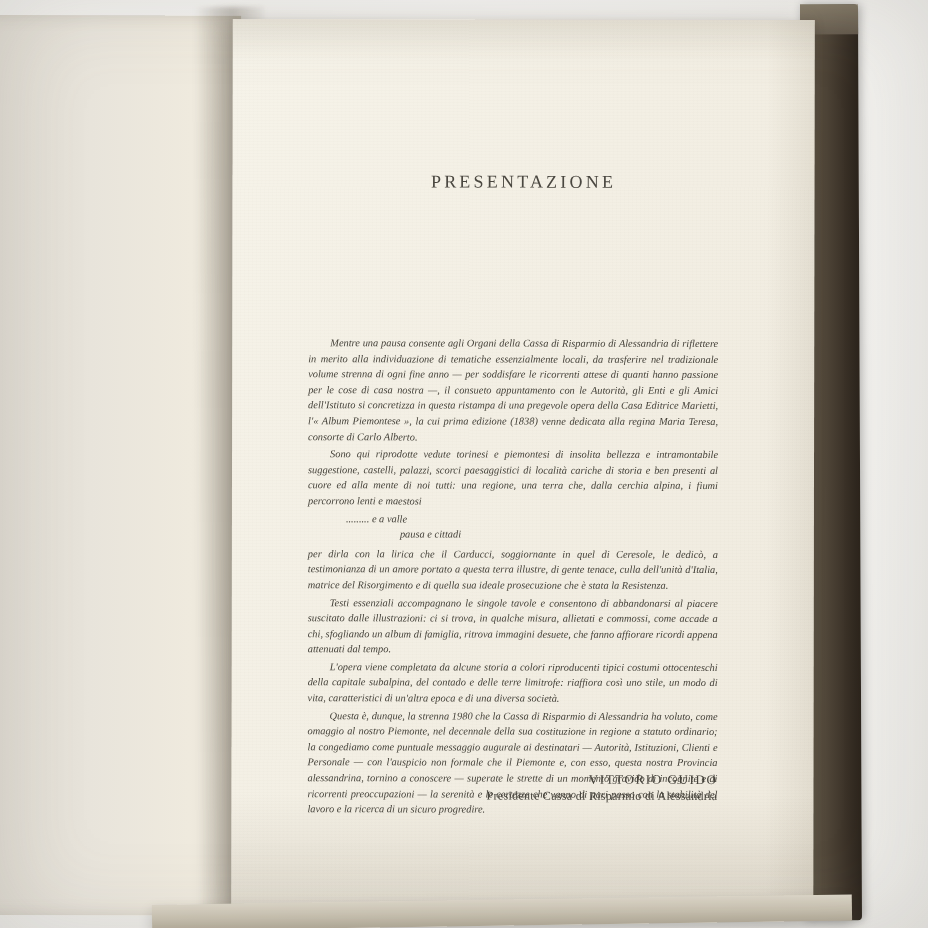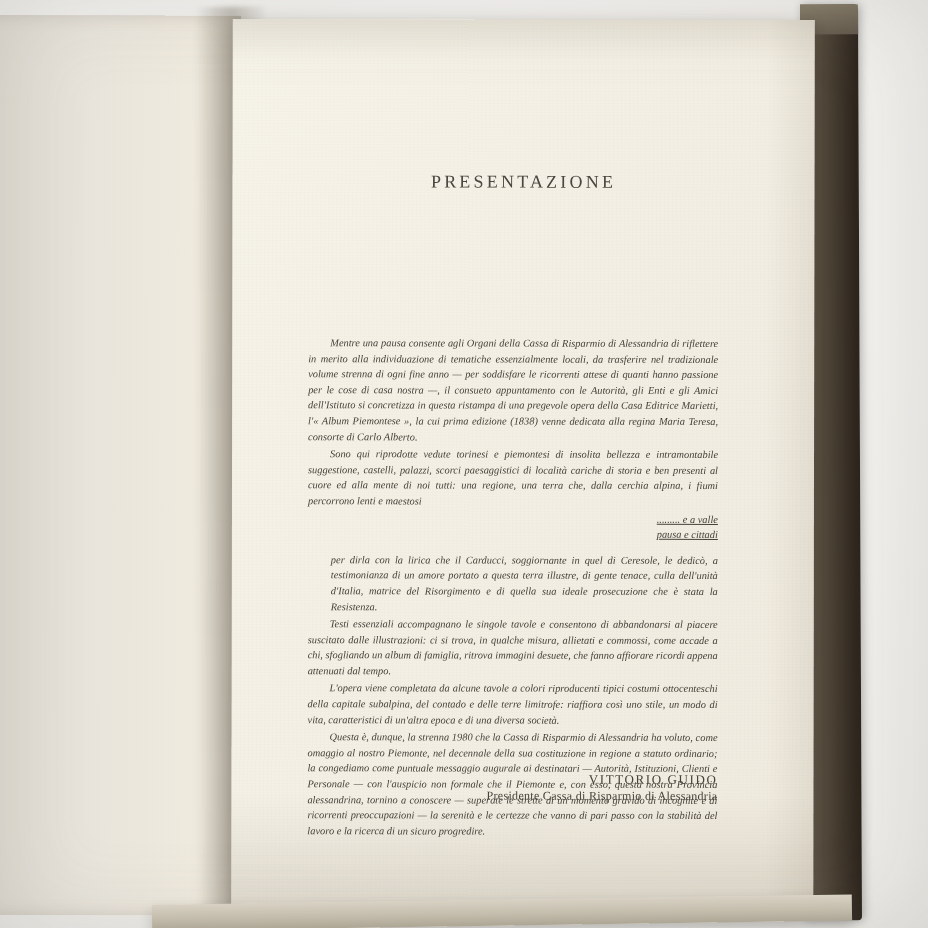--- a/index.html
+++ b/index.html
@@ -184,28 +184,26 @@
     line-height: 15.6px;
     text-align: justify;
     color: #46433b;
   }
   .body-block p {
     margin: 0 0 2px 0;
     text-indent: 22px;
   }
   .body-block p.noindent {
     text-indent: 0;
-    margin-left: 23px;
   }
 
   .verse {
-    margin: 1px 0 10px 0;
+    margin: 1px 0 4px 0;
     font-style: italic;
-    text-align: right;
-    text-decoration: underline;
+    text-align: left;
   }
   .verse .v1 { display: block; padding-left: 38px; }
   .verse .v2 { display: block; padding-left: 70px; }
   .verse .v3 { display: block; padding-left: 92px; }
 
   .signature {
     position: absolute;
     left: 76px;
     top: 752px;
     width: 410px;
@@ -275,21 +273,21 @@
         <p>Mentre una pausa consente agli Organi della Cassa di Risparmio di Alessandria di riflettere in merito alla individuazione di tematiche essenzialmente locali, da trasferire nel tradizionale volume strenna di ogni fine anno — per soddisfare le ricorrenti attese di quanti hanno passione per le cose di casa nostra —, il consueto appuntamento con le Autorità, gli Enti e gli Amici dell'Istituto si concretizza in questa ristampa di una pregevole opera della Casa Editrice Marietti, l'« Album Piemontese », la cui prima edizione (1838) venne dedicata alla regina Maria Teresa, consorte di Carlo Alberto.</p>
         <p>Sono qui riprodotte vedute torinesi e piemontesi di insolita bellezza e intramontabile suggestione, castelli, palazzi, scorci paesaggistici di località cariche di storia e ben presenti al cuore ed alla mente di noi tutti: una regione, una terra che, dalla cerchia alpina, i fiumi percorrono lenti e maestosi</p>
 
         <div class="verse">
           <span class="v1">......... e a valle</span>
           <span class="v3">pausa e cittadi</span>
         </div>
 
         <p class="noindent">per dirla con la lirica che il Carducci, soggiornante in quel di Ceresole, le dedicò, a testimonianza di un amore portato a questa terra illustre, di gente tenace, culla dell'unità d'Italia, matrice del Risorgimento e di quella sua ideale prosecuzione che è stata la Resistenza.</p>
         <p>Testi essenziali accompagnano le singole tavole e consentono di abbandonarsi al piacere suscitato dalle illustrazioni: ci si trova, in qualche misura, allietati e commossi, come accade a chi, sfogliando un album di famiglia, ritrova immagini desuete, che fanno affiorare ricordi appena attenuati dal tempo.</p>
-        <p>L'opera viene completata da alcune tavole a colori riproducenti tipici costumi ottocenteschi della capitale subalpina, del contado e delle terre limitrofe: riaffiora così uno stile, un modo di vita, caratteristici di un'altra epoca e di una diversa società.</p>
+        <p>L'opera viene completata da alcune storia a colori riproducenti tipici costumi ottocenteschi della capitale subalpina, del contado e delle terre limitrofe: riaffiora così uno stile, un modo di vita, caratteristici di un'altra epoca e di una diversa società.</p>
         <p>Questa è, dunque, la strenna 1980 che la Cassa di Risparmio di Alessandria ha voluto, come omaggio al nostro Piemonte, nel decennale della sua costituzione in regione a statuto ordinario; la congediamo come puntuale messaggio augurale ai destinatari — Autorità, Istituzioni, Clienti e Personale — con l'auspicio non formale che il Piemonte e, con esso, questa nostra Provincia alessandrina, tornino a conoscere — superate le strette di un momento gravido di incognite e di ricorrenti preoccupazioni — la serenità e le certezze che vanno di pari passo con la stabilità del lavoro e la ricerca di un sicuro progredire.</p>
       </div>
 
       <div class="signature">
         <span class="sig-name">VITTORIO GUIDO</span>
         <span class="sig-role">Presidente Cassa di Risparmio di Alessandria</span>
       </div>
 
     </div>
 

